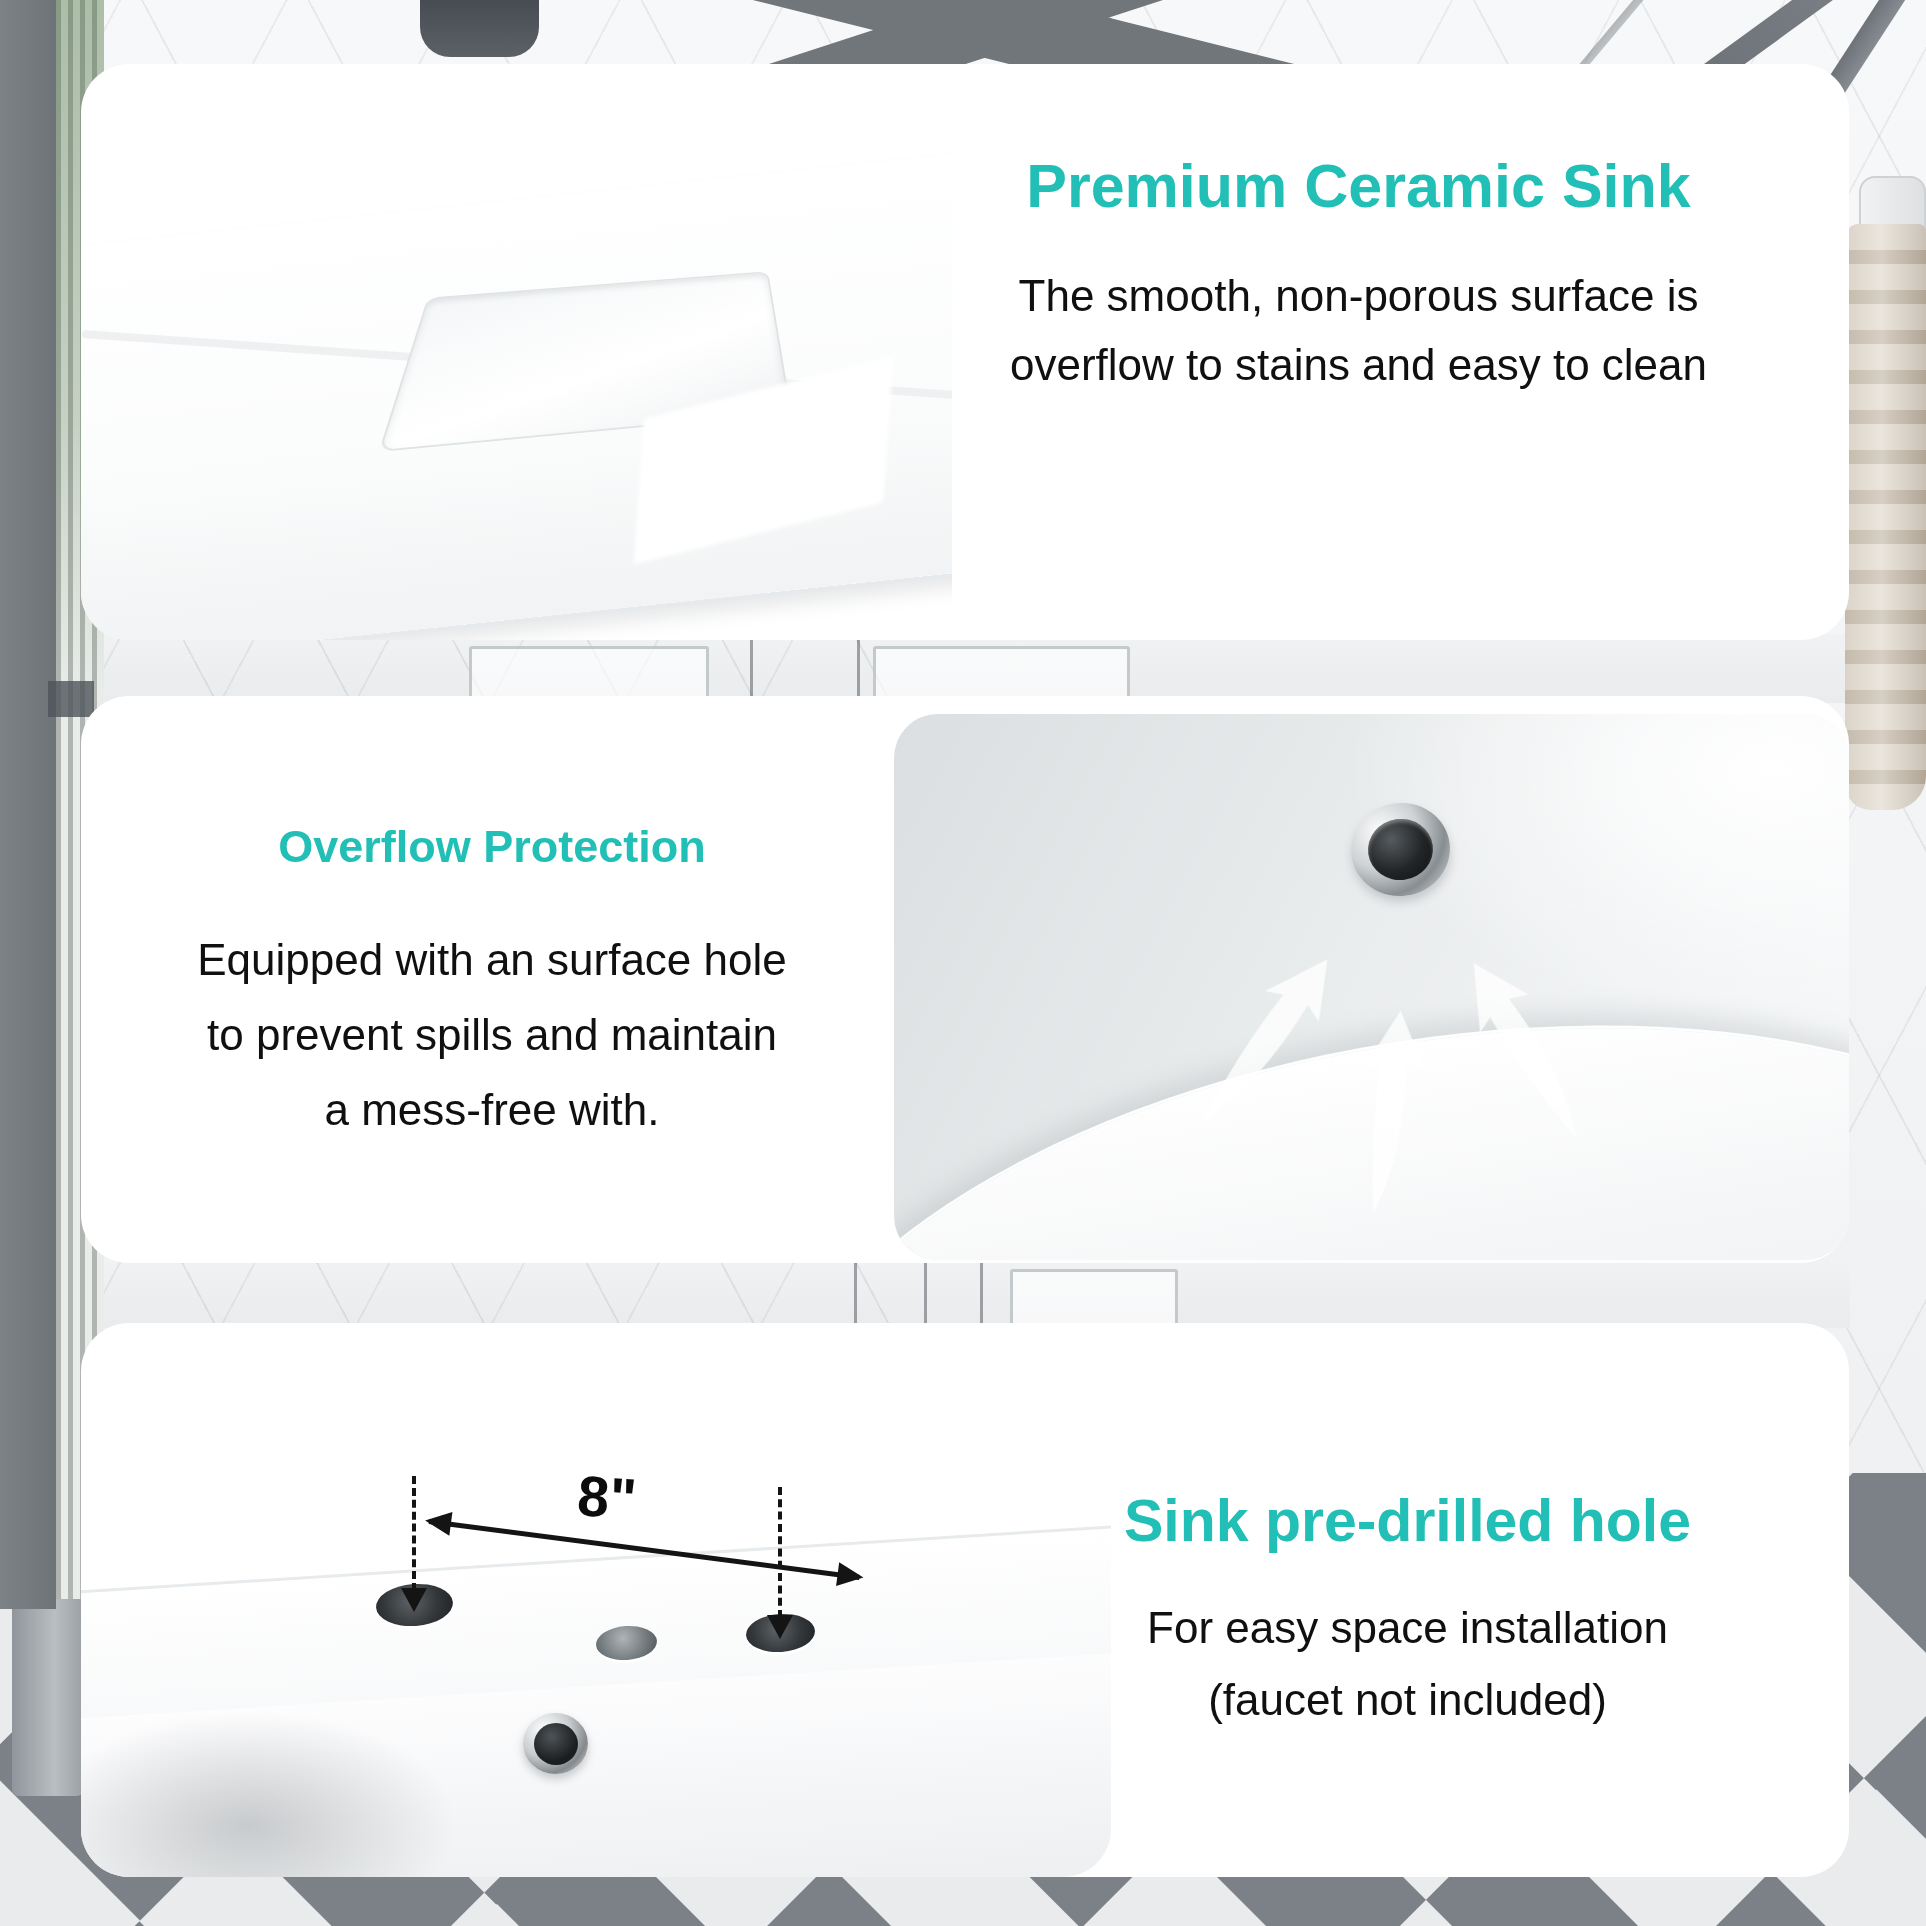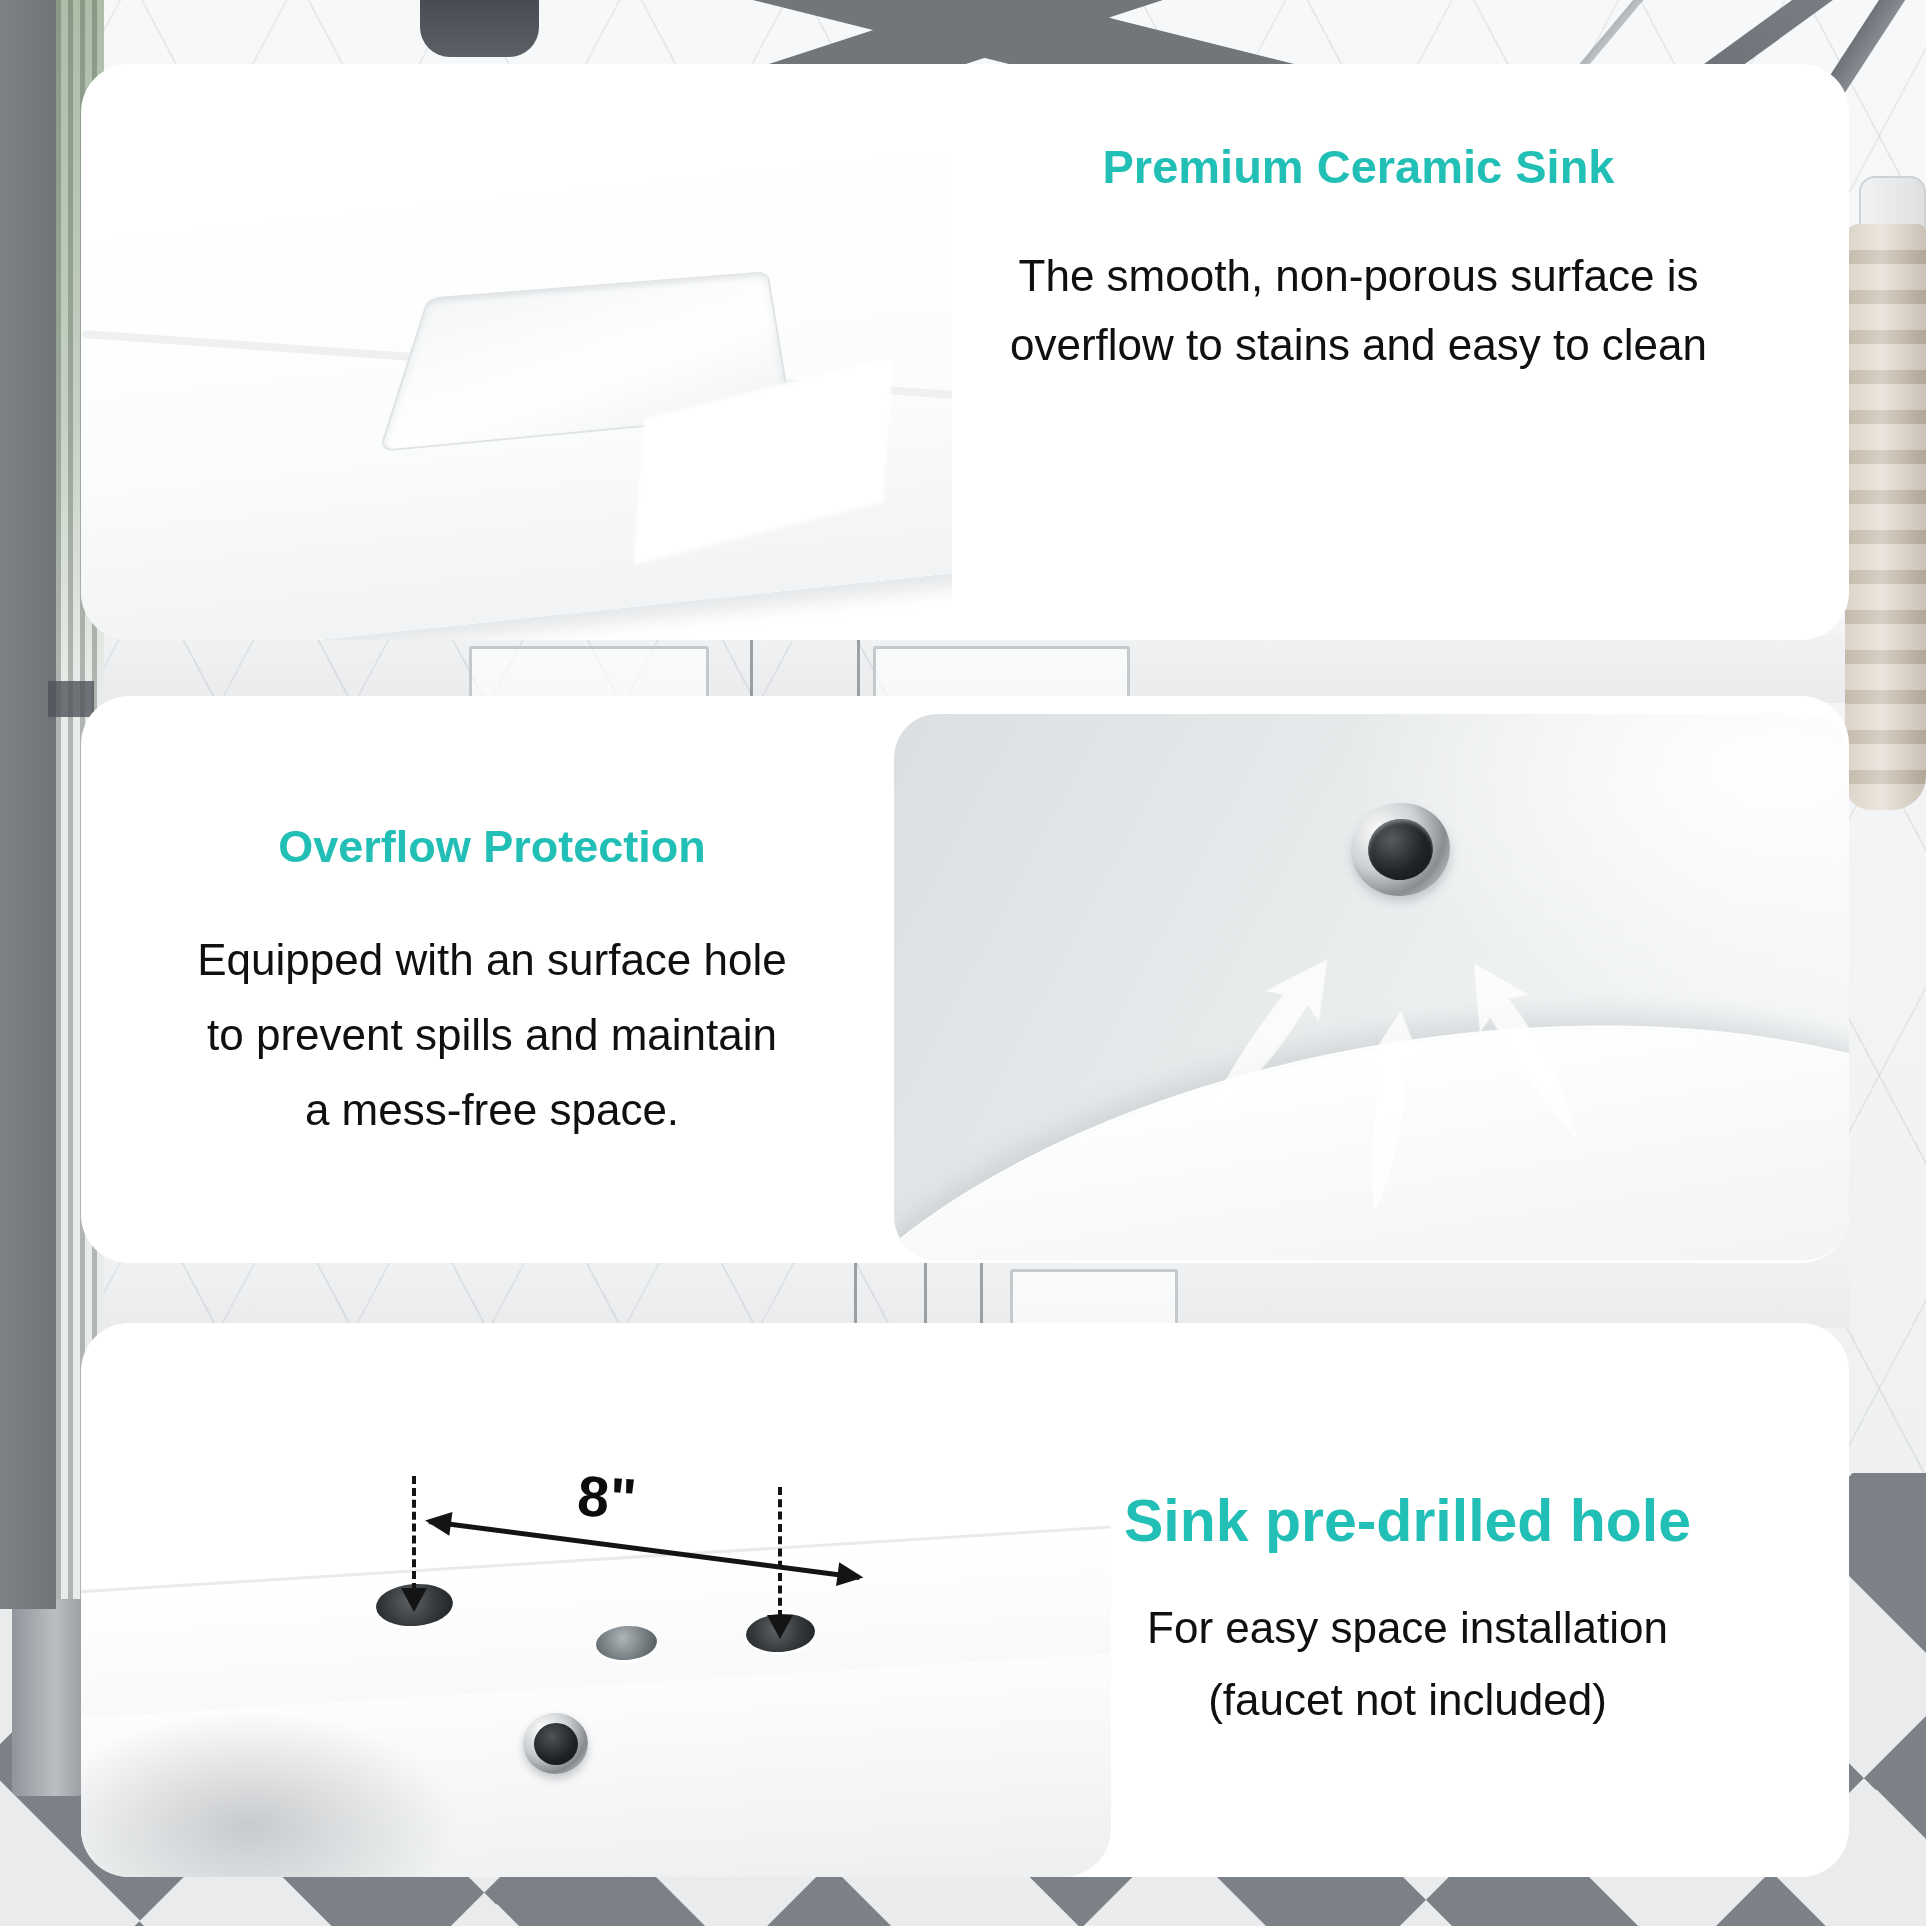--- a/index.html
+++ b/index.html
@@ -82,21 +82,21 @@
   }
   
   .card{position:absolute;background:#fff;border-radius:48px;}
   .card1{left:81px;top:64px;width:1768px;height:576px;}
   .card2{left:81px;top:696px;width:1768px;height:567px;}
   .card3{left:81px;top:1323px;width:1768px;height:554px;}
   .headline{font-weight:bold;text-align:center;}
   .bodycopy{text-align:center;color:#101010;}
   
   .t1{position:absolute;left:822px;top:0;width:911px;}
-  .t1 .headline{margin-top:70px;font-size:47px;line-height:65px;}
+  .t1 .headline{margin-top:90px;font-size:61px;line-height:65px;}
   .t1 .bodycopy{margin-top:42px;font-size:44px;line-height:69px;}
   
   .t2{position:absolute;left:10px;top:0;width:802px;}
   .t2 .headline{margin-top:119px;font-size:45px;line-height:63px;}
   .t2 .bodycopy{margin-top:44px;font-size:44px;line-height:75px;}
   
   .t3{position:absolute;left:901px;top:0;width:851px;}
   .t3 .headline{margin-top:166px;font-size:59px;line-height:65px;}
   .t3 .bodycopy{margin-top:38px;font-size:44px;line-height:72px;}
   
@@ -258,21 +258,21 @@
       </div>
     </div>
   </div>
 
   <div class="card card2">
     <div class="t2">
       <div class="headline" style="color:#21bfb5">Overflow Protection</div>
       <div class="bodycopy">
         <div>Equipped with an surface hole</div>
         <div>to prevent spills and maintain</div>
-        <div>a mess-free space.</div>
+        <div>a mess-free with.</div>
       </div>
     </div>
     <div class="photo2">
       <div class="rim"></div>
       <div class="ring">
         <div class="hole"></div>
       </div>
       <svg width="955" height="546" viewBox="0 0 965 552">
         <g fill="#ffffff" opacity="0.8">
           <g transform="rotate(36 438 248)">

